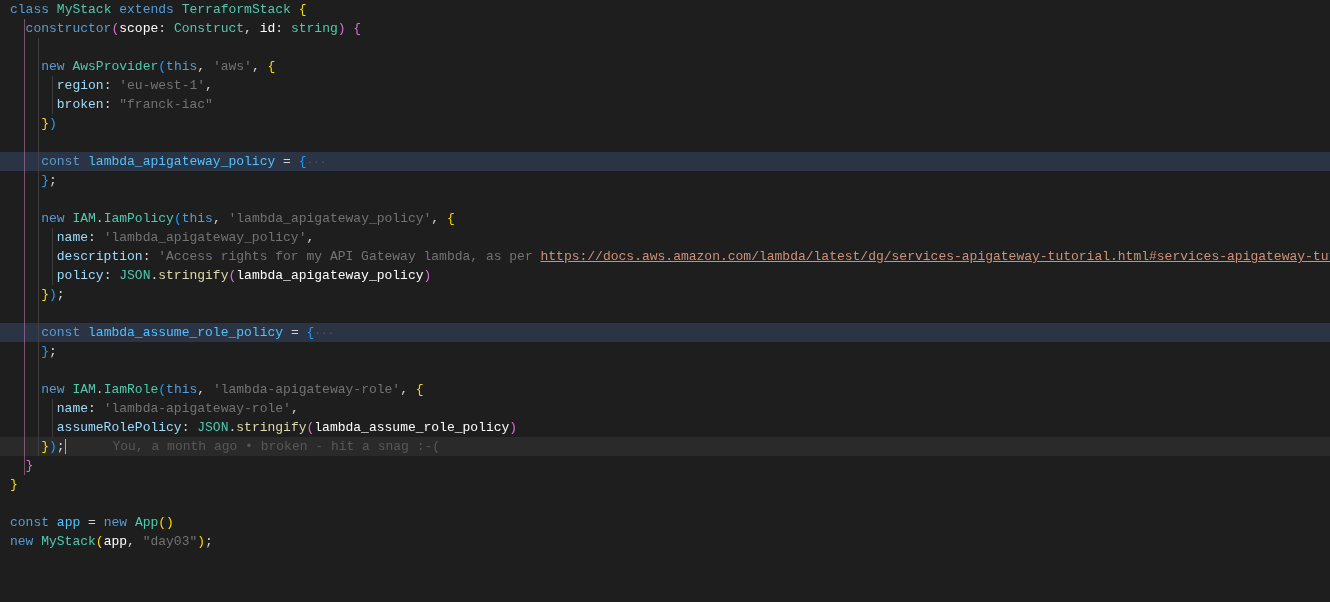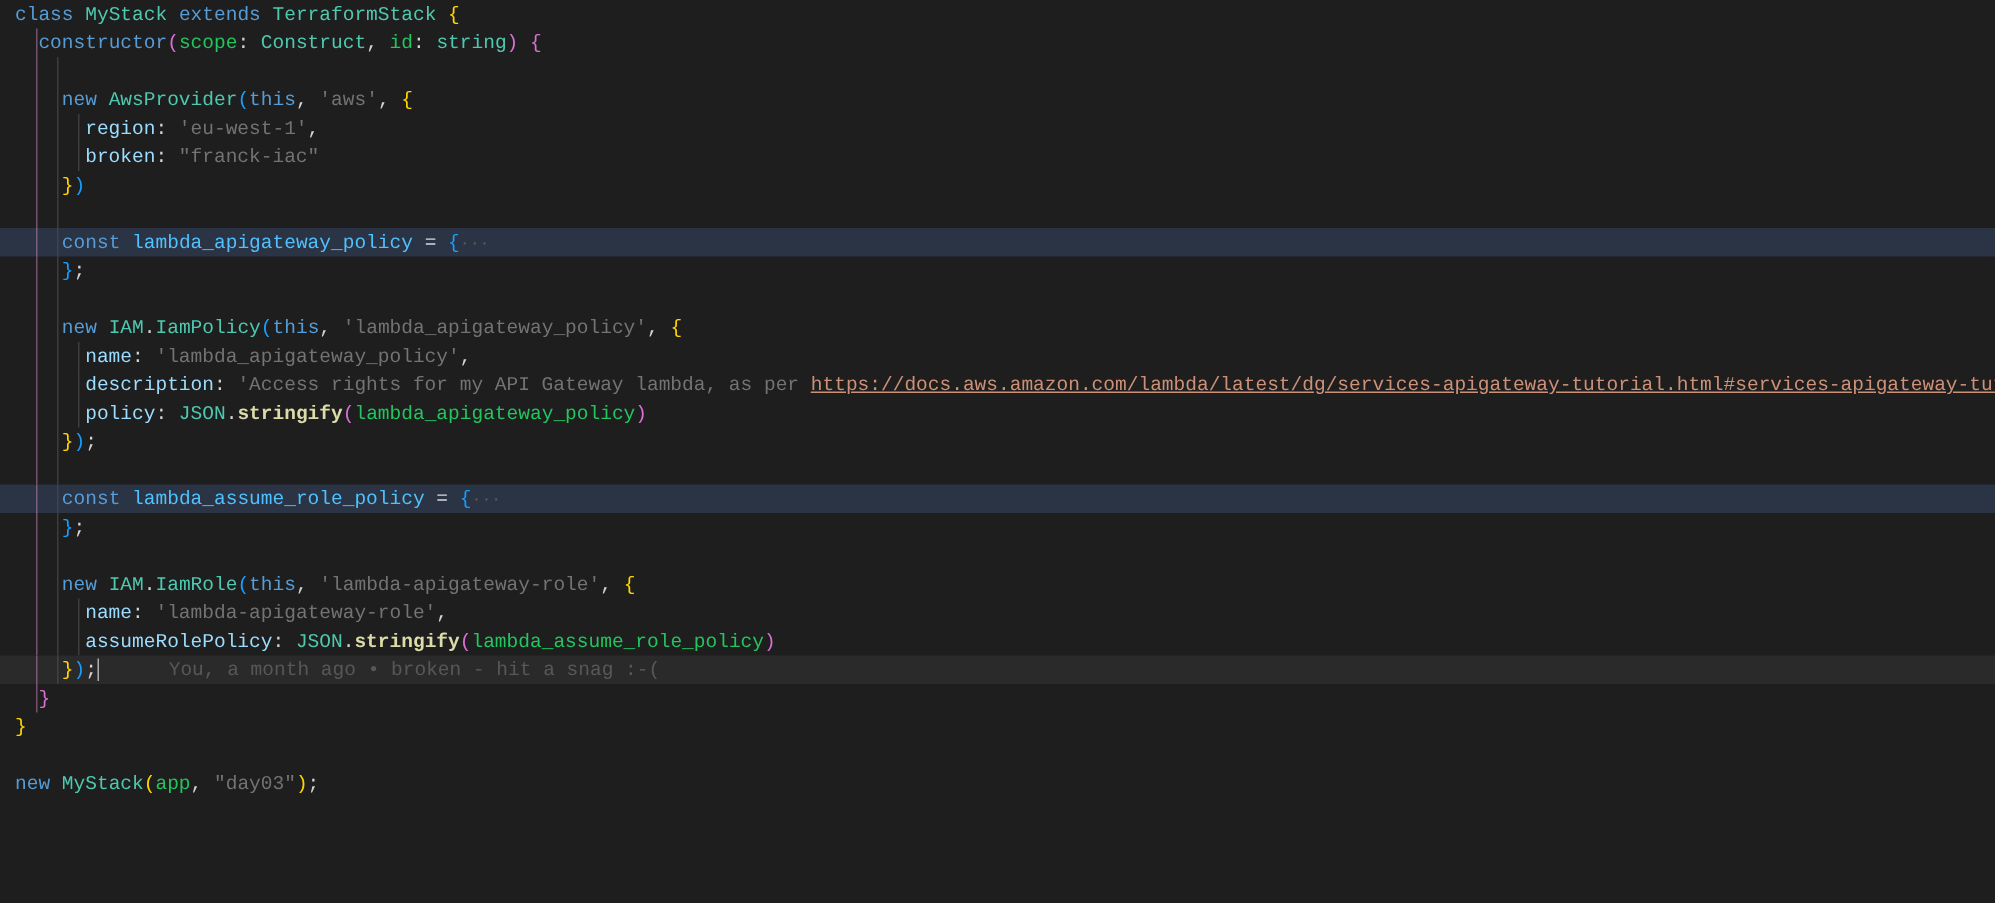--- a/index.html
+++ b/index.html
@@ -29,22 +29,22 @@
   }
   .current-line {
     background: #2a2a2a;
   }
   .indent-guide-1 { border-left: 1px solid #cc88bb; position: absolute; left: 24px; top: 0; bottom: 0; opacity: 0.5; }
   .indent-guide-2 { border-left: 1px solid #4a4a4a; position: absolute; left: 38px; top: 0; bottom: 0; opacity: 0.7; }
   .indent-guide-3 { border-left: 1px solid #4a4a4a; position: absolute; left: 52px; top: 0; bottom: 0; opacity: 0.7; }
 
   .kw { color: #569cd6; }
   .cls { color: #4ec9b0; }
-  .fn { color: #dcdcaa; font-weight: bold; }
-  .var { color: #22c55e; }
+  .fn { color: #dcdcaa; }
+  .var { color: #ffffff; }
   .str { color: #737373; }
   .const { color: #4fc1ff; }
   .prop { color: #9cdcfe; }
   .punct { color: #d4d4d4; }
   .paren-m { color: #da70d6; }
   .paren-b { color: #179fff; }
   .paren-y { color: #ffd700; }
   .url { color: #ce9178; text-decoration: underline; }
   .fold { color: #5a5a5a; font-size: 11px; }
   .codelens { color: #6b6b6b; opacity: 0.7; }
@@ -103,17 +103,18 @@
 <div class="line"><span class="indent-guide-1"></span><span class="indent-guide-2"></span><span class="indent-guide-3"></span>      <span class="prop">assumeRolePolicy</span><span class="punct">: </span><span class="cls">JSON</span><span class="punct">.</span><span class="fn">stringify</span><span class="paren-m">(</span><span class="var">lambda_assume_role_policy</span><span class="paren-m">)</span></div>
 
 <div class="line current-line"><span class="indent-guide-1"></span><span class="indent-guide-2"></span>    <span class="paren-y">}</span><span class="paren-b">)</span><span class="punct">;</span><span class="cursor"></span>      <span class="codelens">You, a month ago • broken - hit a snag :-(</span></div>
 
 <div class="line"><span class="indent-guide-1"></span>  <span class="paren-m">}</span></div>
 
 <div class="line"><span class="paren-y">}</span></div>
 
 <div class="line"></div>
 
+<div class="line"><span class="kw">const</span> <span class="const">app</span> <span class="punct">= </span><span class="kw">new</span> <span class="cls">App</span><span class="paren-y">()</span></div>
 
 <div class="line"><span class="kw">new</span> <span class="cls">MyStack</span><span class="paren-y">(</span><span class="var">app</span><span class="punct">, </span><span class="str">"day03"</span><span class="paren-y">)</span><span class="punct">;</span></div>
 
 
 </div>
 
 </body></html>

